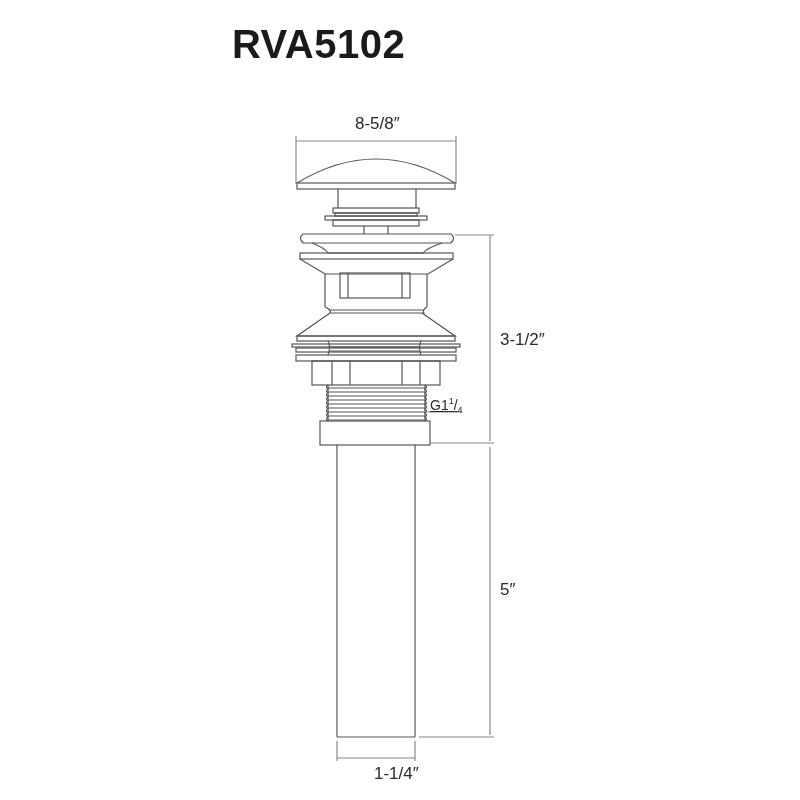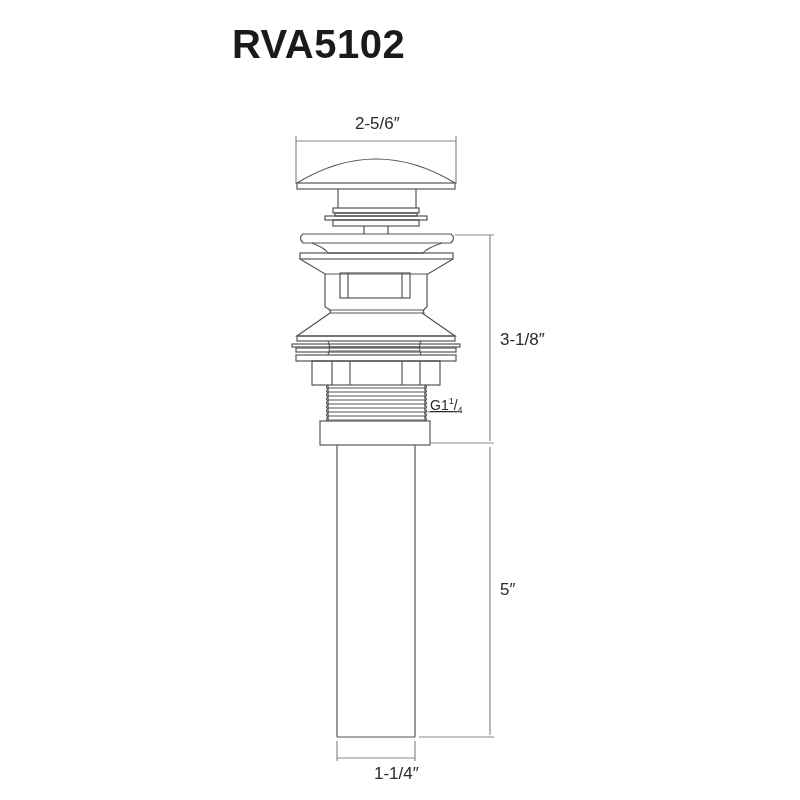--- a/index.html
+++ b/index.html
@@ -105,20 +105,20 @@
     </g>
 
     <g stroke="#888">
       <line x1="337" y1="741" x2="337" y2="761"></line>
       <line x1="415" y1="741" x2="415" y2="761"></line>
       <line x1="337" y1="758" x2="415" y2="758"></line>
     </g>
   </g>
 </svg>
 
-<div class="dim-label" style="left:355px; top:114px;">2-5/6″</div>
-<div class="dim-label" style="left:500px; top:330px;">3-1/8″</div>
+<div class="dim-label" style="left:355px; top:114px;">8-5/8″</div>
+<div class="dim-label" style="left:500px; top:330px;">3-1/2″</div>
 <div class="dim-label" style="left:500px; top:580px;">5″</div>
 <div class="dim-label" style="left:350px; top:764px;margin-left:24px;">1-1/4″</div>
 
 <div class="dim-label" style="left:430px; top:396px; font-size:14px;text-decoration:underline;">
   <span>G1</span><sup style="font-size:9px;">1</sup>/<sub style="font-size:9px;">4</sub>
 </div>
 
 </body></html>

